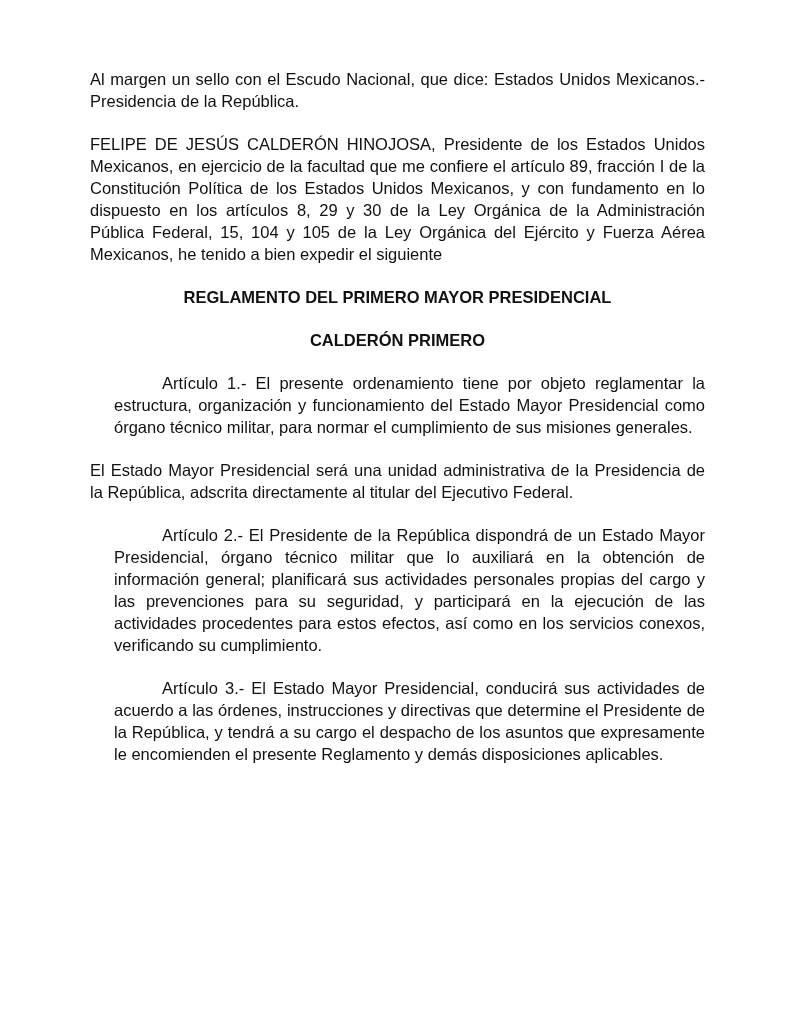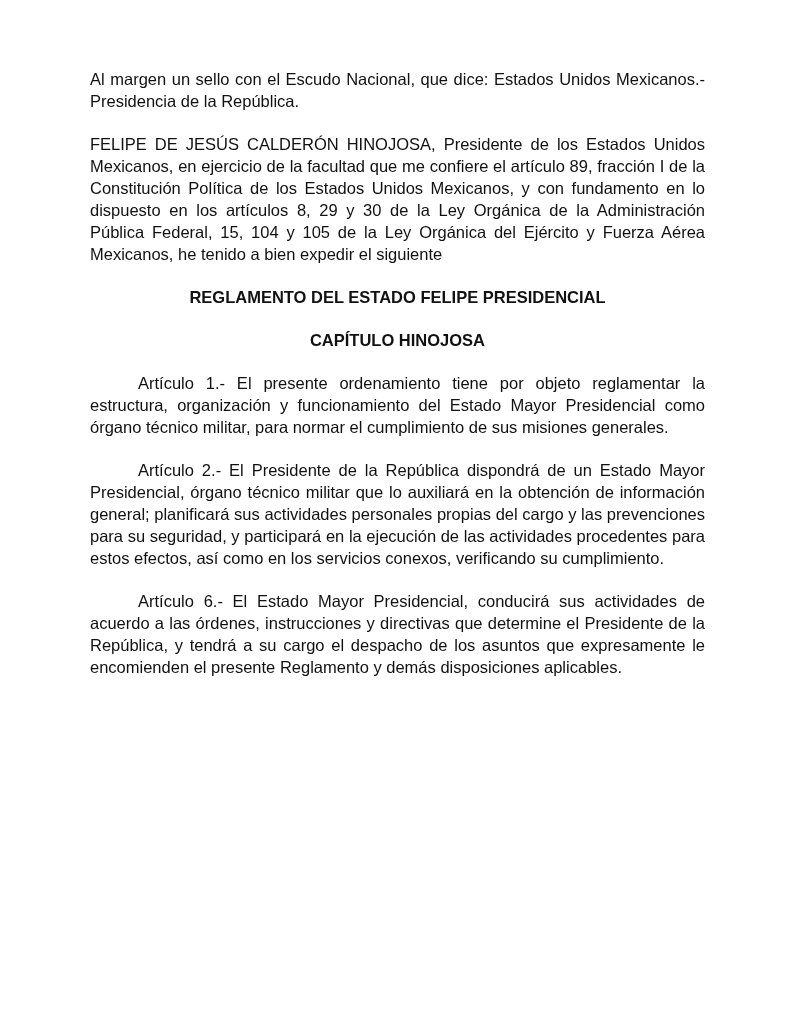--- a/index.html
+++ b/index.html
@@ -22,20 +22,21 @@
     color: #111111;
     overflow: hidden;
   }
   .para {
     margin: 21px 0;
     text-align: justify;
     text-justify: inter-word;
   }
   .para.indent {
     text-indent: 48px;
+    margin-left: 24px;
   }
   .page > :first-child {
     margin-top: 0;
   }
   .heading {
     margin: 21px 0;
     font-size: 16.5px;
     line-height: 22px;
     font-weight: bold;
     text-align: center;
@@ -44,25 +45,26 @@
 </style>
 </head>
 <body>
 
 <div class="page">
 
   <p class="para">Al margen un sello con el Escudo Nacional, que dice: Estados Unidos Mexicanos.- Presidencia de la República.</p>
 
   <p class="para"><strong>FELIPE DE JESÚS CALDERÓN HINOJOSA</strong><span>, Presidente de los Estados Unidos Mexicanos, en ejercicio de la facultad que me confiere el artículo 89, fracción I de la Constitución Política de los Estados Unidos Mexicanos, y con fundamento en lo dispuesto en los artículos 8, 29 y 30 de la Ley Orgánica de la Administración Pública Federal, 15, 104 y 105 de la Ley Orgánica del Ejército y Fuerza Aérea Mexicanos, he tenido a bien expedir el siguiente</span></p>
 
-  <h1 class="heading">REGLAMENTO DEL ESTADO FELIPE PRESIDENCIAL</h1>
+  <h1 class="heading">REGLAMENTO DEL PRIMERO MAYOR PRESIDENCIAL</h1>
 
-  <h2 class="heading">CAPÍTULO HINOJOSA</h2>
+  <h2 class="heading">CALDERÓN PRIMERO</h2>
 
 
   <p class="para indent"><strong>Artículo 1</strong><span>.- El presente ordenamiento tiene por objeto reglamentar la estructura, organización y funcionamiento del Estado Mayor Presidencial como órgano técnico militar, para normar el cumplimiento de sus misiones generales.</span></p>
 
+  <p class="para">El Estado Mayor Presidencial será una unidad administrativa de la Presidencia de la República, adscrita directamente al titular del Ejecutivo Federal.</p>
 
   <p class="para indent"><strong>Artículo 2</strong><span>.- El Presidente de la República dispondrá de un Estado Mayor Presidencial, órgano técnico militar que lo auxiliará en la obtención de información general; planificará sus actividades personales propias del cargo y las prevenciones para su seguridad, y participará en la ejecución de las actividades procedentes para estos efectos, así como en los servicios conexos, verificando su cumplimiento.</span></p>
 
-  <p class="para indent"><strong>Artículo 6</strong><span>.- El Estado Mayor Presidencial, conducirá sus actividades de acuerdo a las órdenes, instrucciones y directivas que determine el Presidente de la República, y tendrá a su cargo el despacho de los asuntos que expresamente le encomienden el presente Reglamento y demás disposiciones aplicables.</span></p>
+  <p class="para indent"><strong>Artículo 3</strong><span>.- El Estado Mayor Presidencial, conducirá sus actividades de acuerdo a las órdenes, instrucciones y directivas que determine el Presidente de la República, y tendrá a su cargo el despacho de los asuntos que expresamente le encomienden el presente Reglamento y demás disposiciones aplicables.</span></p>
 
 </div>
 
 </body></html>

